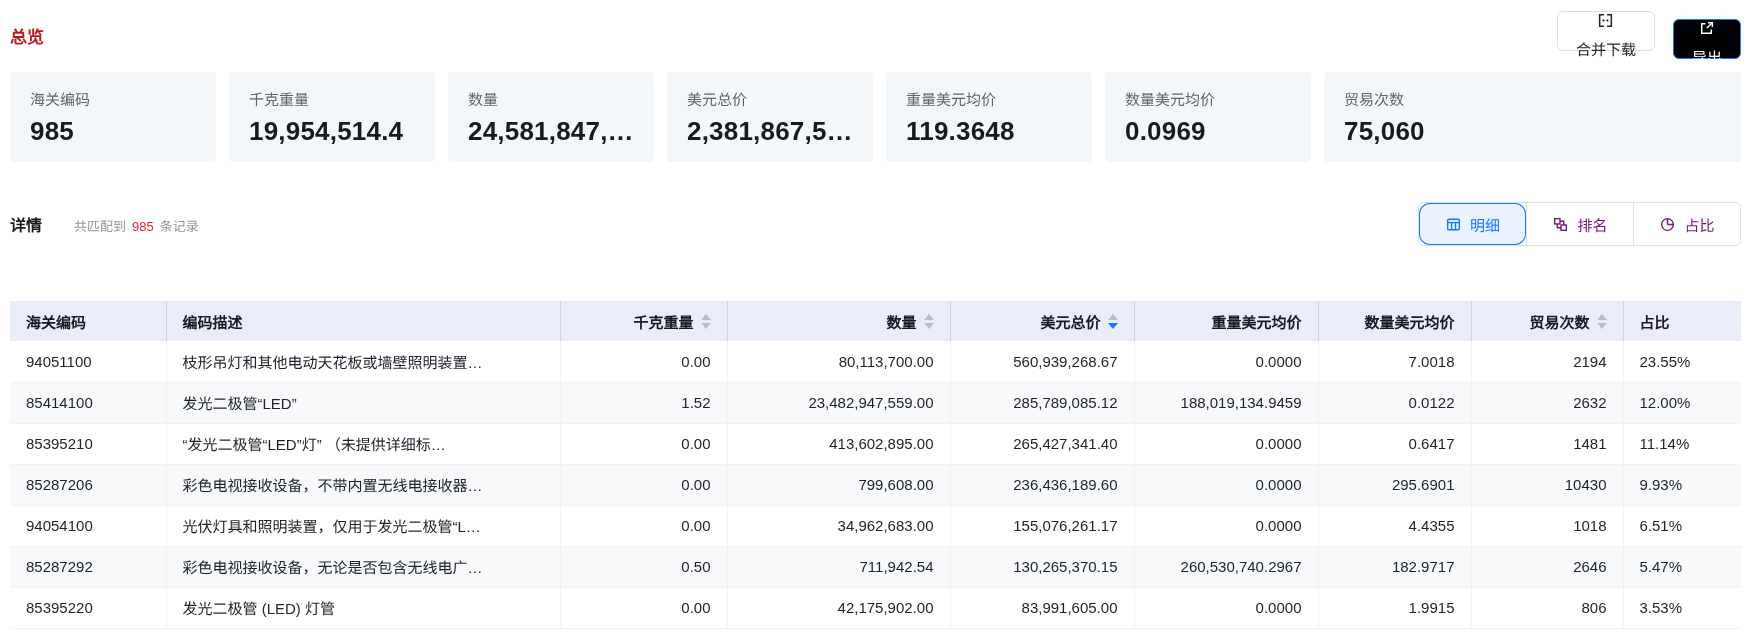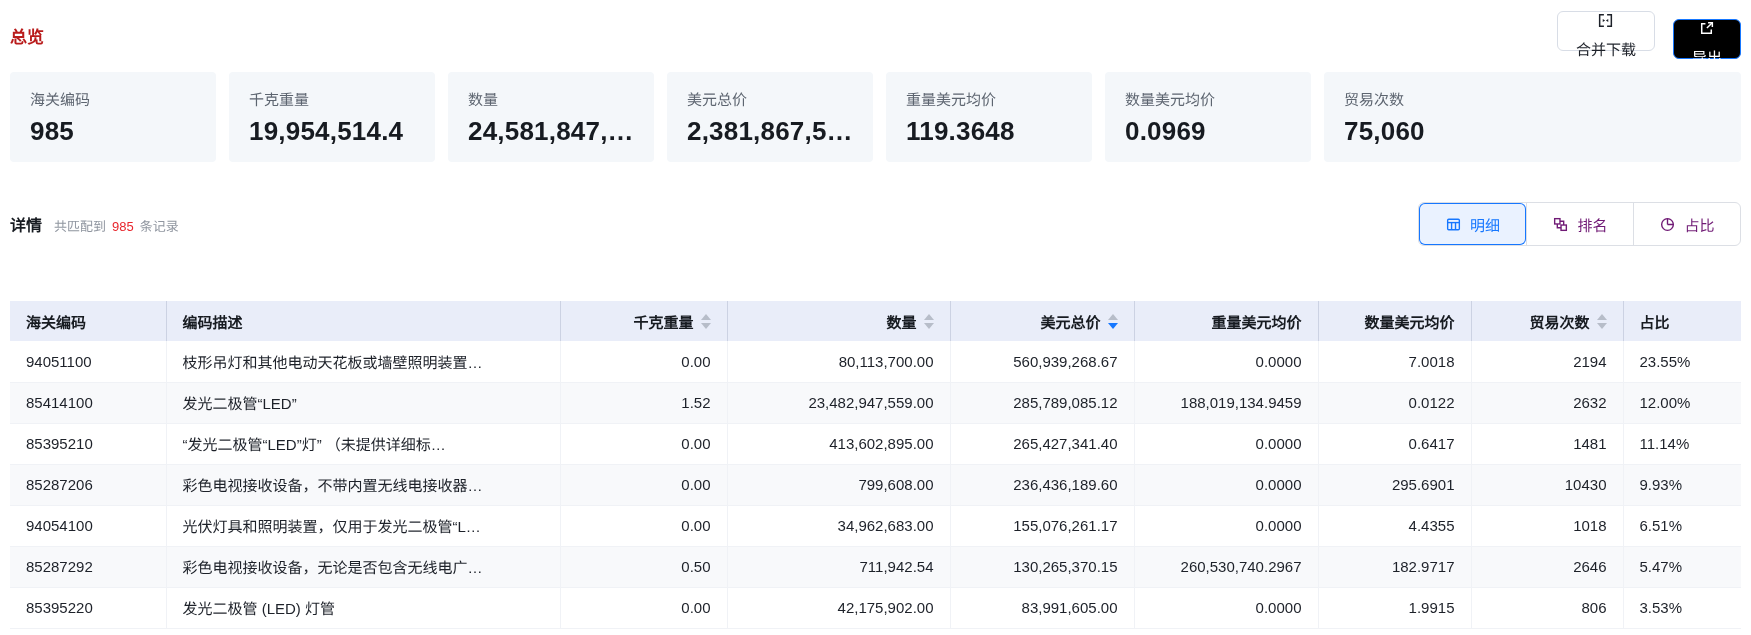--- a/index.html
+++ b/index.html
@@ -25,34 +25,34 @@
 
   
   .cards { margin-top:14px; display:grid; grid-template-columns:repeat(6,206px) 1fr; gap:13px; }
   .card { background:#f4f7fa; border-radius:4px; height:90px; padding:16px 0 0 20px; }
   .card-label { font-size:15px; color:#5d6570; }
   .card-value { margin-top:7px; font-size:26px; font-weight:700; color:#171b21; letter-spacing:.2px;
                 white-space:nowrap; overflow:hidden; }
 
   
   .detail-header { margin-top:40px; height:44px; display:flex; justify-content:space-between; align-items:center; }
-  .detail-left { display:flex; align-items:baseline; gap:12px; }
+  .detail-left { display:flex; align-items:baseline; gap:32px; }
   .detail-title { font-size:16px; font-weight:700; margin:0; color:#171b21; }
   .match-text { font-size:13px; color:#9096a0;text-align:right; }
   .match-count { color:#e8262d; margin:0 6px; }
 
   .tab-group { display:flex; border:1px solid #dcdfe5; border-radius:6px; background:#fff; }
   .tab {
     min-width:107px; height:42px; padding:0 14px;
     display:flex; align-items:center; justify-content:center; gap:8px;
     font-size:15px; color:#701a75; cursor:pointer; border-left:1px solid #dcdfe5;
   }
   .tab:first-child { border-left:none; border-radius:5px 0 0 5px; }
   .tab:last-child { border-radius:0 5px 5px 0; }
-  .tab.active { background:#eaf2ff; color:#1677ff; box-shadow:inset 0 0 0 1px #1677ff; border-radius:6px; }
+  .tab.active { background:#eaf2ff; color:#1677ff; box-shadow:inset 0 0 0 1px #1677ff; border-radius:11px; }
   .tab svg { display:block; }
 
   
   .table-wrap { margin-top:55px; }
   table { border-collapse:collapse; table-layout:fixed; width:1731px; font-size:15px; }
   thead th {
     background:#e9edf9; height:40px; font-weight:700; color:#171b21;
     white-space:nowrap; overflow:hidden;
   }
   thead th + th { border-left:1px solid #ccd2e3;margin-top:40px; }

